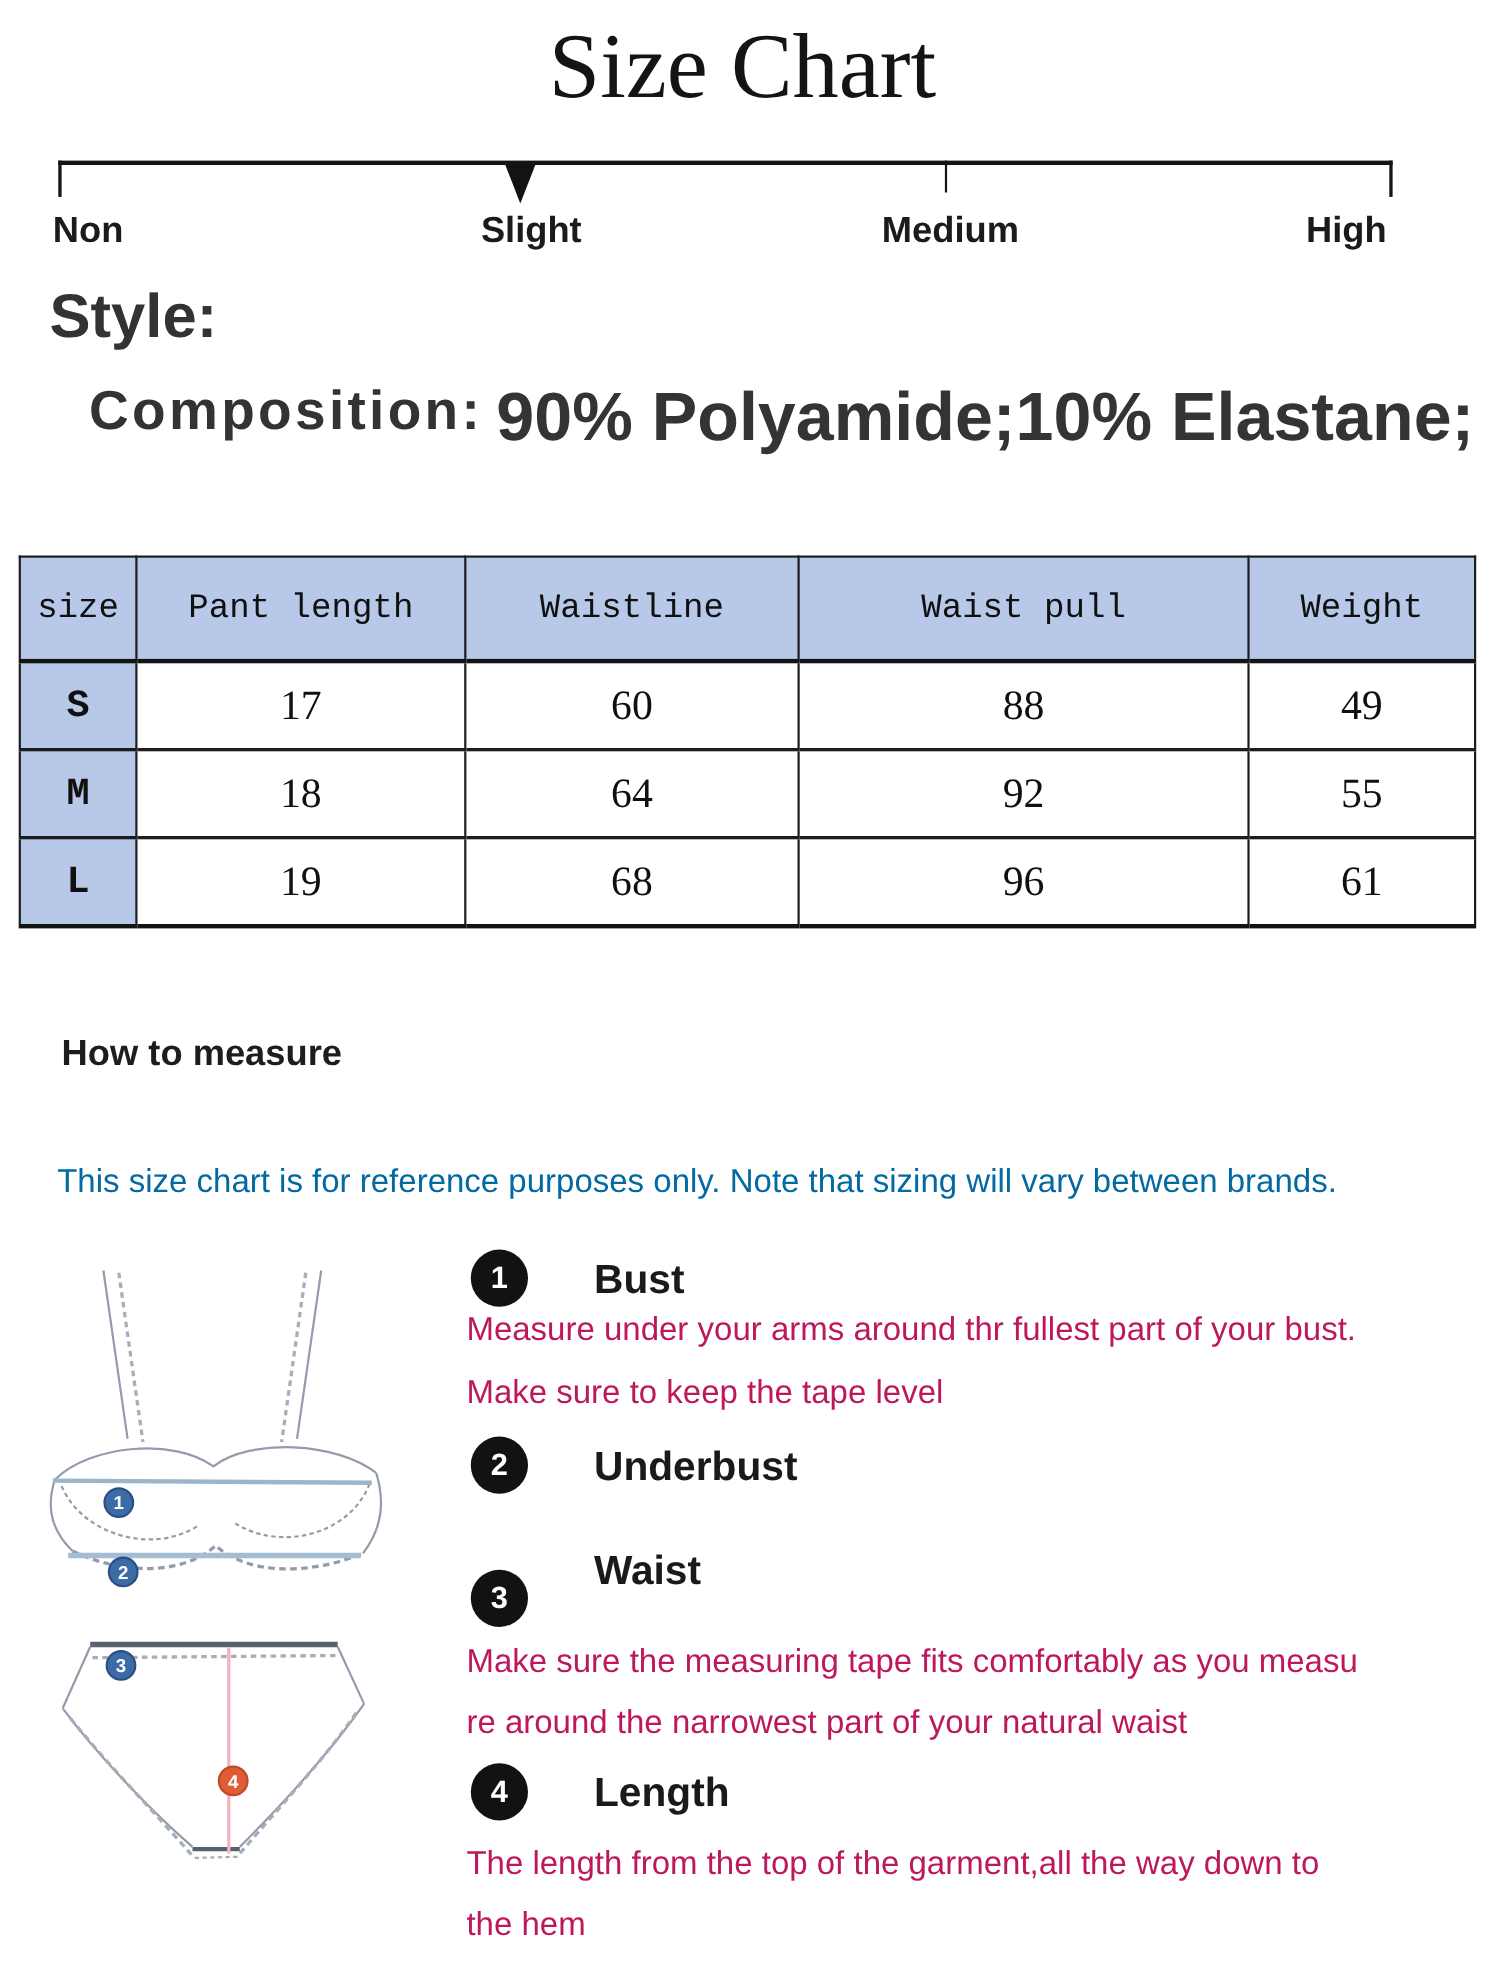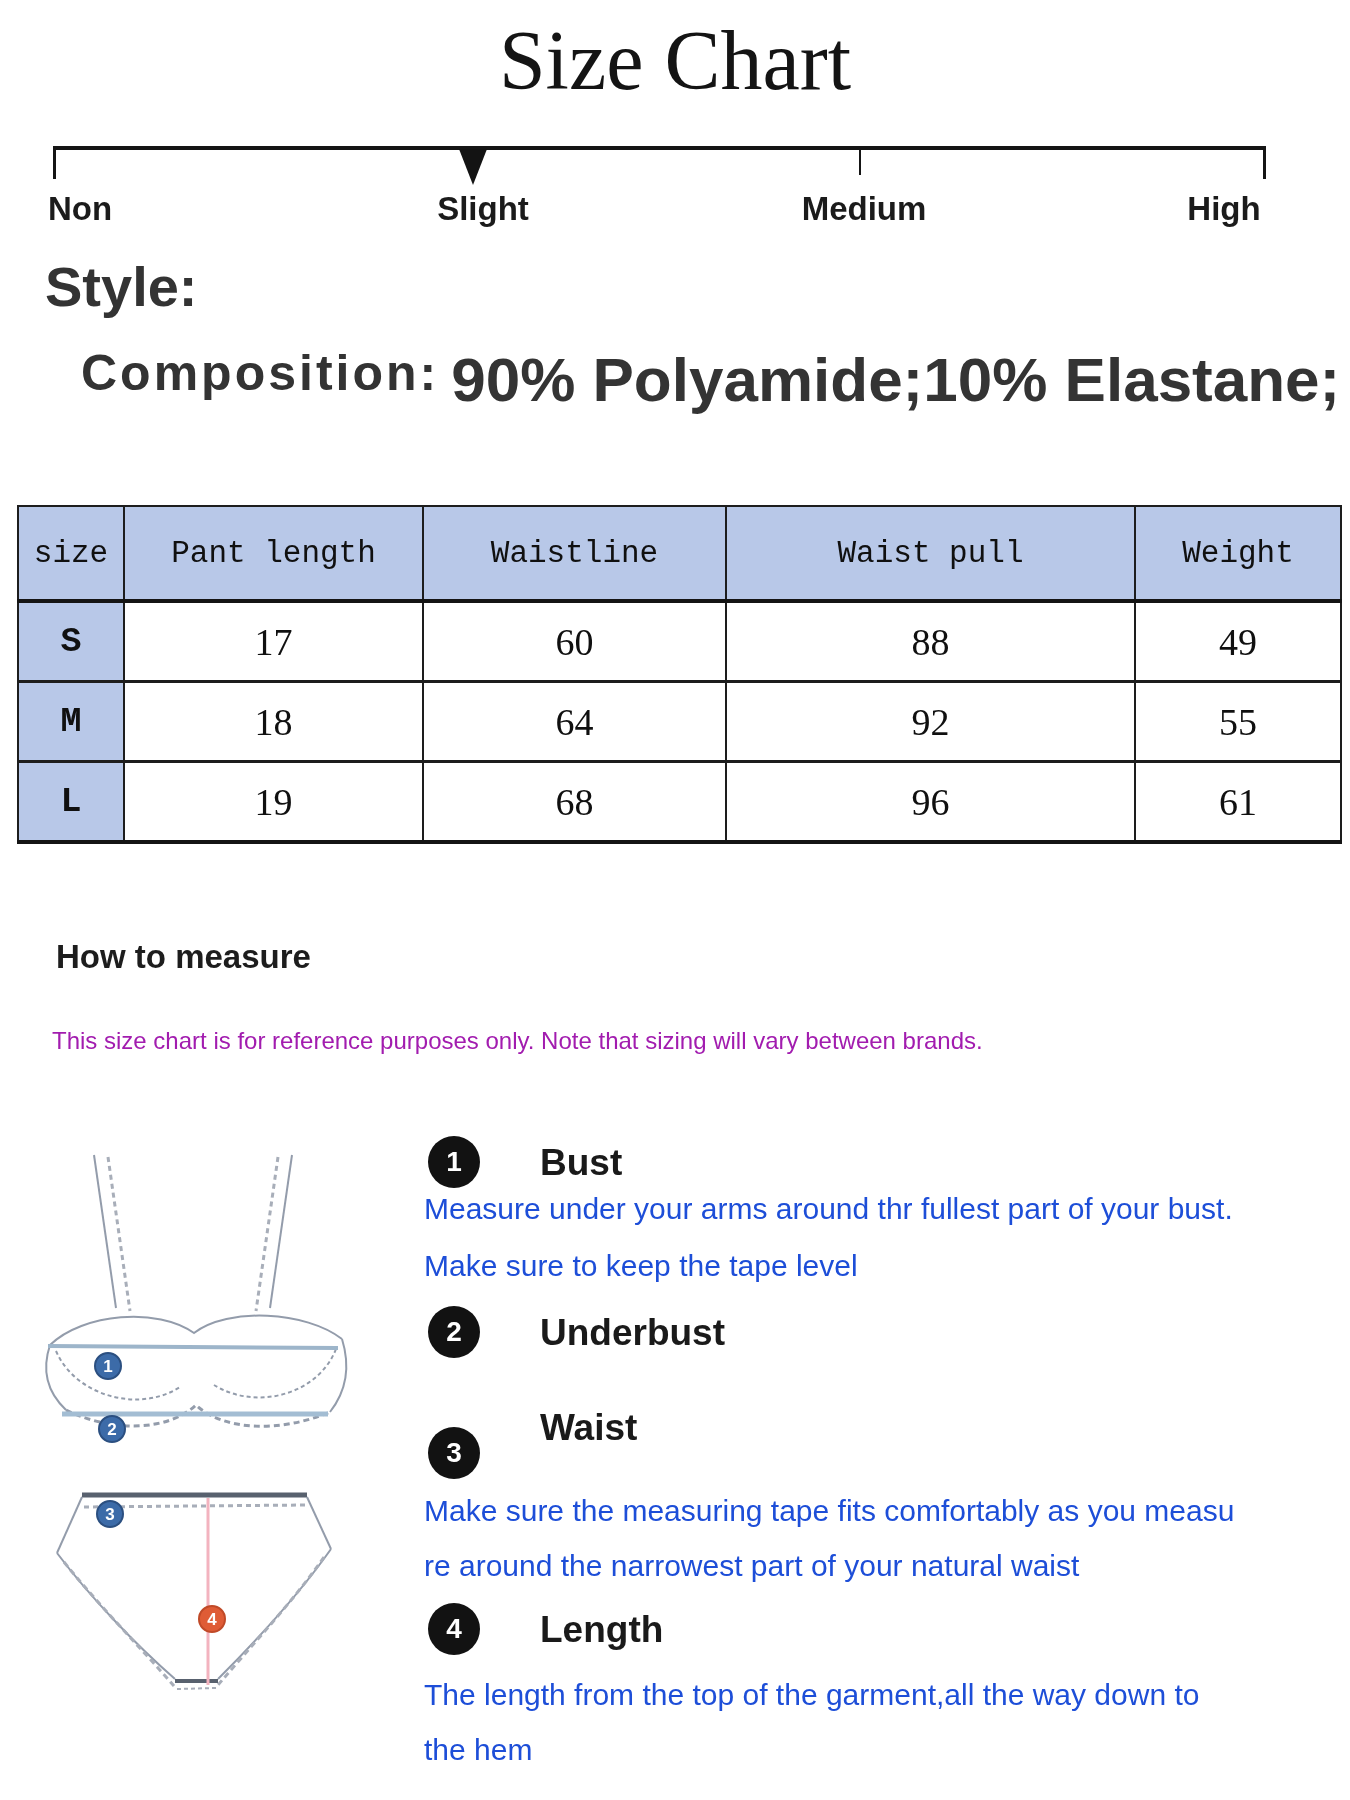--- a/index.html
+++ b/index.html
@@ -53,29 +53,29 @@
     height:77px;background:#ffffff;
     font-family:"Liberation Serif",serif;font-size:38px;color:#101010;
     border-top-width:3px;
   }
   .size-table tr:last-child td{border-bottom:4px solid #141414;}
   .size-table td.size-col{
     background:#b8c8e8;font-family:"Liberation Mono",monospace;font-size:35px;font-weight:700;
   }
   
   .howto-heading{position:absolute;left:56px;top:938px;font-size:33px;font-weight:700;color:#1d1d1d;}
-  .howto-note{position:absolute;left:52px;top:1027px;font-size:24px;color:#a21caf;white-space:nowrap;}
+  .howto-note{position:absolute;left:52px;top:1058px;font-size:30px;color:#0369a1;white-space:nowrap;}
   
   .mbadge{
     position:absolute;left:428px;width:52px;height:52px;border-radius:50%;
     background:#121212;color:#fff;font-size:28px;font-weight:700;
     display:flex;align-items:center;justify-content:center;
   }
   .mtitle{position:absolute;left:540px;font-size:37px;font-weight:700;color:#1a1a1a;white-space:nowrap;}
-  .mline{position:absolute;left:424px;font-size:30px;color:#1d4ed8;white-space:nowrap;}
+  .mline{position:absolute;left:424px;font-size:30px;color:#be185d;white-space:nowrap;}
   .b1{top:1136px;} .t1{top:1142px;}
   .l1a{top:1192px;} .l1b{top:1249px;}
   .b2{top:1306px;} .t2{top:1312px;}
   .l2a{top:1370px;}
   .b3{top:1427px;} .t3{top:1407px;}
   .l3a{top:1494px;} .l3b{top:1549px;}
   .b4{top:1603px;} .t4{top:1609px;}
   .l4a{top:1678px;} .l4b{top:1733px;}
   
   .garment{position:absolute;left:28px;top:1125px;}

